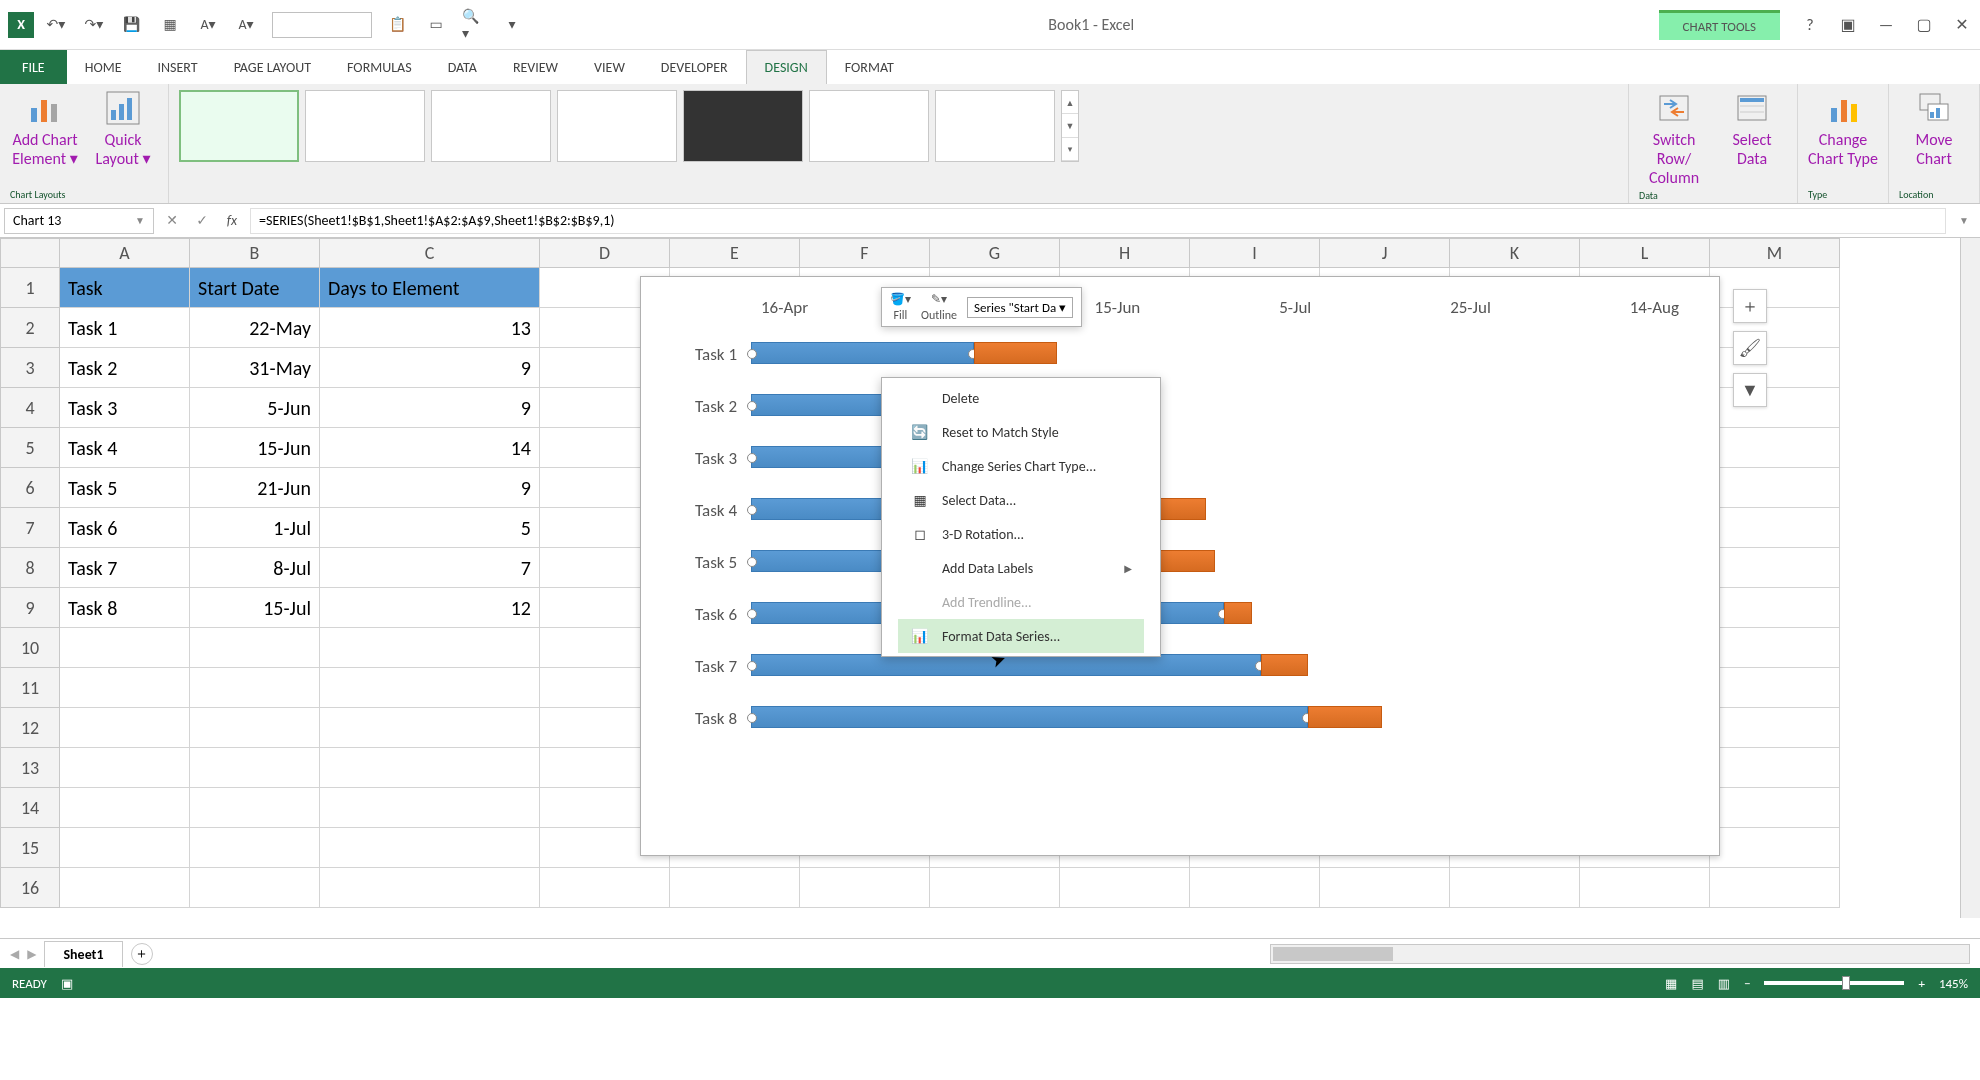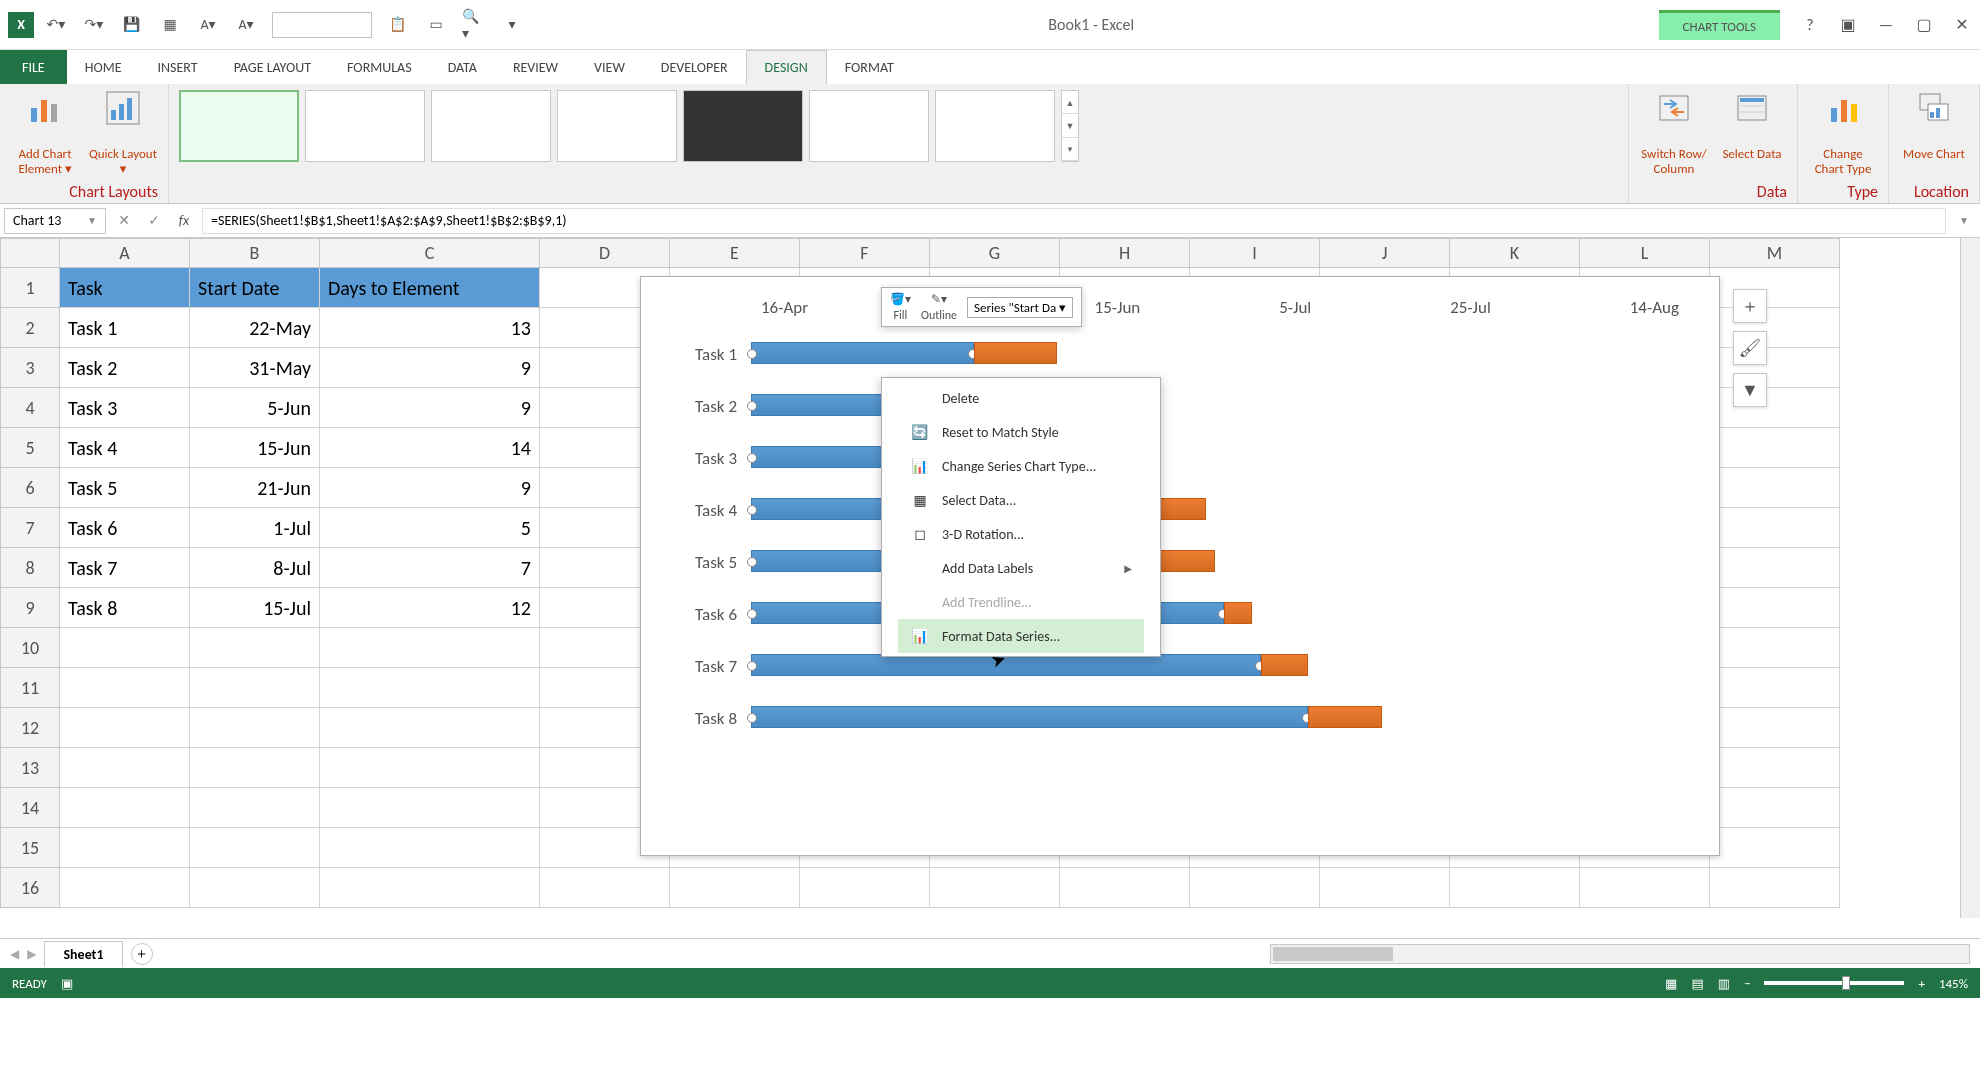--- a/index.html
+++ b/index.html
@@ -19,33 +19,33 @@
 
 .ribbon-tabs { height: 34px; background: #fff; display: flex; align-items: stretch; }
 .file-tab { background: #217346; color: #fff; padding: 0 22px; display: flex; align-items: center; font-size: 14px; }
 .rtab { padding: 0 18px; display: flex; align-items: center; color: #444; cursor: pointer; font-size: 14px; }
 .rtab.active { background: #f0f0f0; border-top: 1px solid #c8c8c8; border-left: 1px solid #c8c8c8; border-right: 1px solid #c8c8c8; color: #217346; }
 
 
 .ribbon { height: 120px; background: #f0f0f0; border-bottom: 1px solid #c8c8c8; display: flex; }
 .rgroup { border-right: 1px solid #d8d8d8; padding: 6px 10px 2px 10px; display: flex; flex-direction: column; }
 .rgroup-content { flex: 1; display: flex; gap: 8px; align-items: flex-start; }
-.rgroup-label { text-align: right; color: #b91c1c; font-size: 16px; padding-top: 2px; }
-.rbtn-large { display: flex; flex-direction: column; align-items: center; justify-content: center; width: 70px; text-align: center; font-size: 13px; color: #c2410c; cursor: pointer; gap: 20px; }
+.rgroup-label { text-align: left; color: #14532d; font-size: 10px; padding-top: 2px; }
+.rbtn-large { display: flex; flex-direction: column; align-items: center; justify-content: center; width: 70px; text-align: center; font-size: 16px; color: #a21caf; cursor: pointer; gap: 4px; }
 .rbtn-large .ic { width: 36px; height: 36px; display: flex; align-items: center; justify-content: center; }
 .style-gallery { display: flex; gap: 6px; align-items: center; }
 .style-thumb { width: 120px; height: 72px; background: #fff; border: 1px solid #c8c8c8; }
 .style-thumb.sel { outline: 2px solid #7fbf7f; outline-offset: -2px; background: #eafcef; }
 .style-thumb.dark { background: #333; }
 .gallery-arrows { width: 18px; height: 72px; border: 1px solid #c8c8c8; display: flex; flex-direction: column; justify-content: space-between; background: #fff; }
 .gallery-arrows div { flex: 1; display: flex; align-items: center; justify-content: center; font-size: 9px; color: #666; border-bottom: 1px solid #ddd; }
 
 
 .formulabar { height: 34px; border-bottom: 1px solid #c8c8c8; display: flex; align-items: center; padding: 0 4px; gap: 6px; }
-.namebox { width: 102px; height: 26px; border: 1px solid #c8c8c8; padding: 0 8px; display: flex; align-items: center; justify-content: space-between; font-size: 14px; }
+.namebox { width: 150px; height: 26px; border: 1px solid #c8c8c8; padding: 0 8px; display: flex; align-items: center; justify-content: space-between; font-size: 14px; }
 .fb-btn { width: 24px; height: 24px; display: flex; align-items: center; justify-content: center; color: #888; }
 .fx { font-style: italic; color: #555; }
 .formula-input { flex: 1; height: 26px; border: 1px solid #e0e0e0; padding: 0 8px; font-size: 14px; display: flex; align-items: center; }
 
 
 .grid-area { position: relative; height: 700px; overflow: hidden; }
 .col-headers { display: flex; height: 30px; margin-left: 60px; }
 .col-h { width: 130px; border: 1px solid #c8c8c8; border-left: none; background: #f3f3f3; display: flex; align-items: center; justify-content: center; font-size: 18px; color: #555; }
 .col-h.wide { width: 220px; }
 .row { display: flex; height: 40px; }

